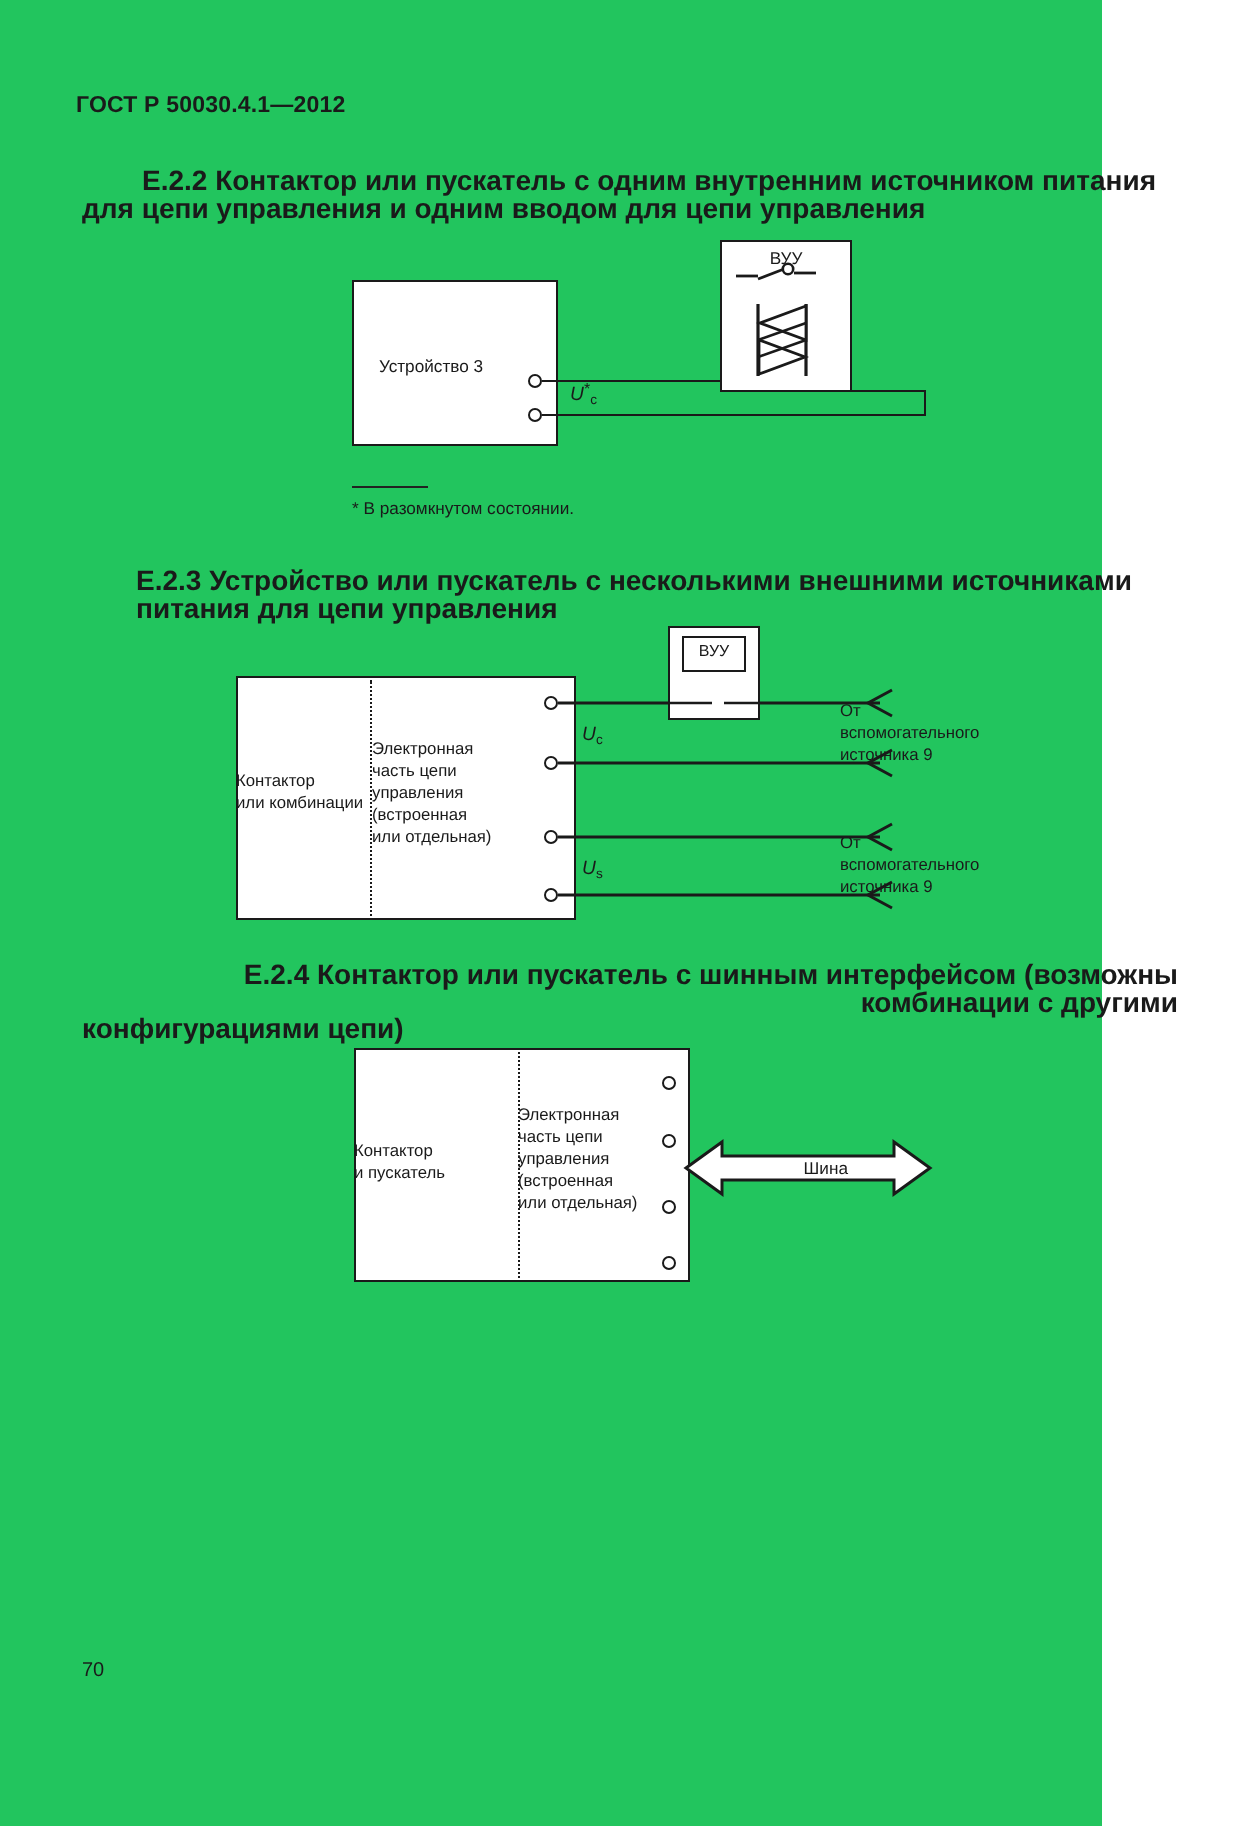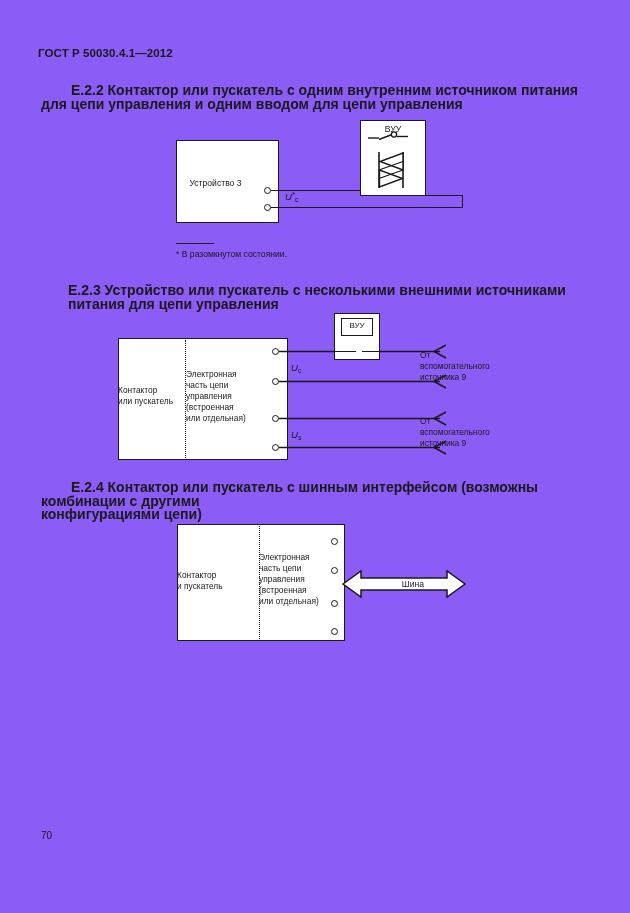--- a/index.html
+++ b/index.html
@@ -11,23 +11,23 @@
     width: 630px;
     height: 913px;
     position: relative;
     font-family: "Liberation Sans", sans-serif;
     color: #1a1a1a;
     overflow: hidden;
   }
   .page {
     position: absolute;
     left: 0; top: 0;
-    width: 630px;
+    width: 551px;
     height: 913px;
-    background: #8b5cf6;
+    background: #22c55e;
   }
   .std-header {
     position: absolute;
     left: 38px;
     top: 47px;
     font-size: 11.5px;
     font-weight: bold;
     letter-spacing: 0.1px;
     white-space: nowrap;
   }
@@ -190,21 +190,21 @@
 
   <div class="clause" style="left:68px; top:284px; width:520px;">Е.2.3 Устройство или пускатель с несколькими внешними источниками питания для цепи управления</div>
 
   <div>
 
     <div class="dbox" style="left:118px; top:338px; width:170px; height:122px;"></div>
     <div class="dotted-div" style="left:185px; top:340px; height:118px;"></div>
 
     <div class="dlabel" style="left:118px; top:385px; width:67px;">
       <div>Контактор</div>
-      <div>или пускатель</div>
+      <div>или комбинации</div>
     </div>
 
     <div class="dlabel" style="left:186px; top:369px; width:101px;">
       <div>Электронная</div>
       <div>часть цепи</div>
       <div>управления</div>
       <div>(встроенная</div>
       <div>или отдельная)</div>
     </div>
 
@@ -250,21 +250,21 @@
       <line x1="279" y1="447.5" x2="440" y2="447.5" stroke="#1a1a1a" stroke-width="1.4"></line>
 
       <polyline points="446,345 434,351.5 446,358" fill="none" stroke="#1a1a1a" stroke-width="1.5"></polyline>
       <polyline points="446,375 434,381.5 446,388" fill="none" stroke="#1a1a1a" stroke-width="1.5"></polyline>
       <polyline points="446,412 434,418.5 446,425" fill="none" stroke="#1a1a1a" stroke-width="1.5"></polyline>
       <polyline points="446,441 434,447.5 446,454" fill="none" stroke="#1a1a1a" stroke-width="1.5"></polyline>
     </svg>
   </div>
 
   <div class="clause" style="left:41px; top:481px; width:548px;">
-    <div style="text-indent:30px;">Е.2.4 Контактор   или   пускатель   с   шинным   интерфейсом   (возможны   комбинации   с   другими</div>
+    <div style="text-indent:30px;text-align:right;">Е.2.4 Контактор   или   пускатель   с   шинным   интерфейсом   (возможны   комбинации   с   другими</div>
     <div>конфигурациями цепи)</div>
   </div>
 
   <div>
 
     <div class="dbox" style="left:177px; top:524px; width:168px; height:117px;"></div>
     <div class="dotted-div" style="left:259px; top:526px; height:113px;"></div>
 
     <div class="dlabel" style="left:177px; top:570px; width:82px;">
       <div>Контактор</div>

